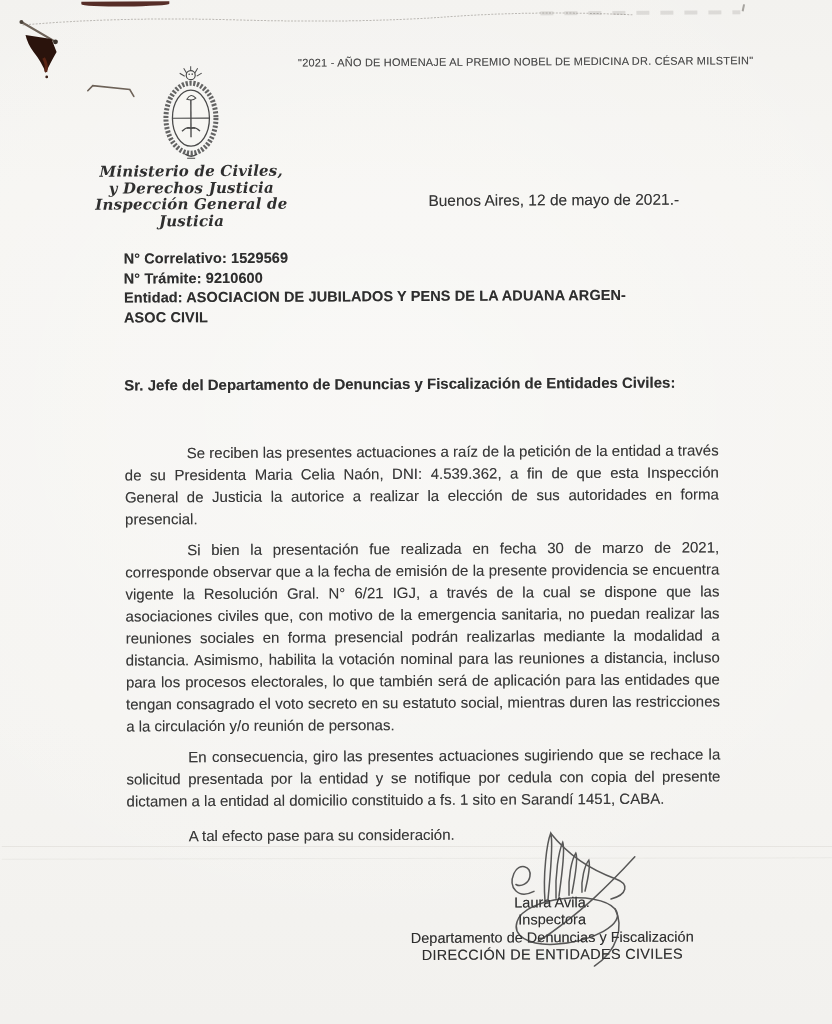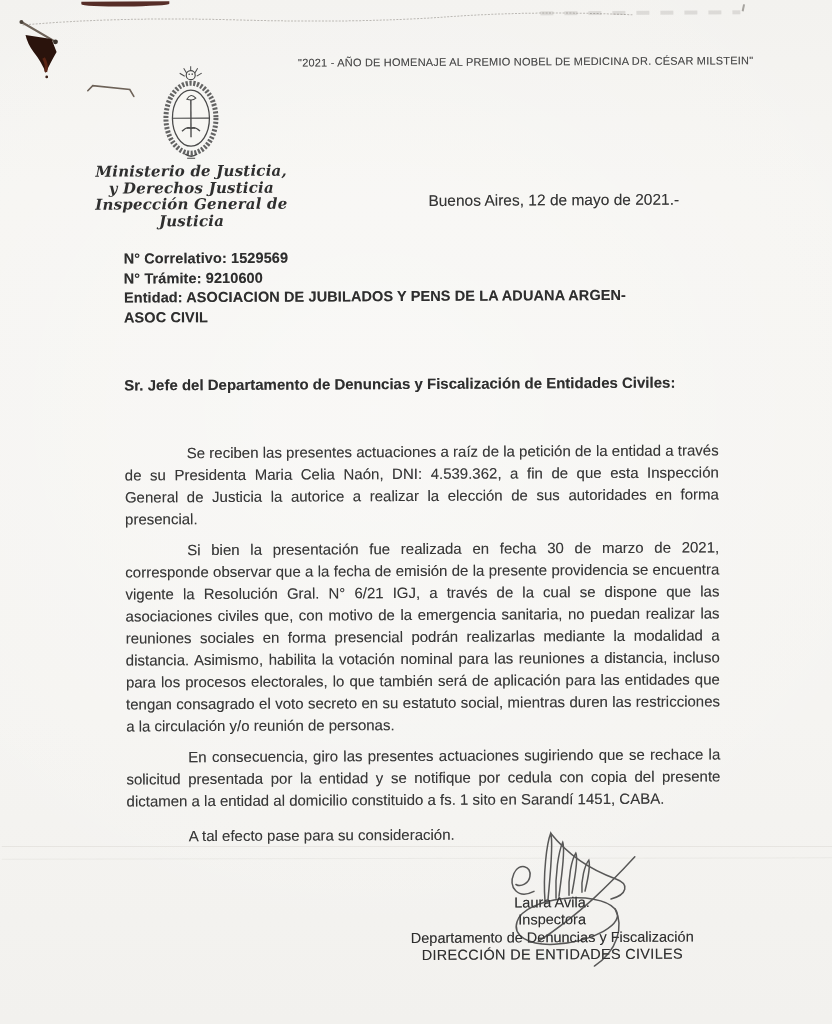--- a/index.html
+++ b/index.html
@@ -101,21 +101,21 @@
           <path d="M33,34 Q37,27 42,33 Q39,36 33,34 Z" stroke-width="1" fill="#f7f6f3"></path>
 
           <path d="M28,66 Q33,61 37,63 Q41,61 46,66" stroke-width="1.4"></path>
           <path d="M33,63 L41,63" stroke-width="1.2"></path>
 
           <path d="M31,89 Q37,93 43,89" stroke-width="1.4"></path>
           <path d="M33,93 L41,93" stroke-width="1"></path>
         </g>
       </svg>
       <div class="lh-text">
-        <div>Ministerio de Justicia,</div>
+        <div>Ministerio de Civiles,</div>
         <div>y Derechos Justicia</div>
         <div>Inspección General de Justicia</div>
       </div>
     </div>
 
     <div class="date-line soft">Buenos Aires, 12 de mayo de 2021.-</div>
 
     <div class="refblock soft">
       <div>N° Correlativo: 1529569</div>
       <div>N° Trámite: 9210600</div>

